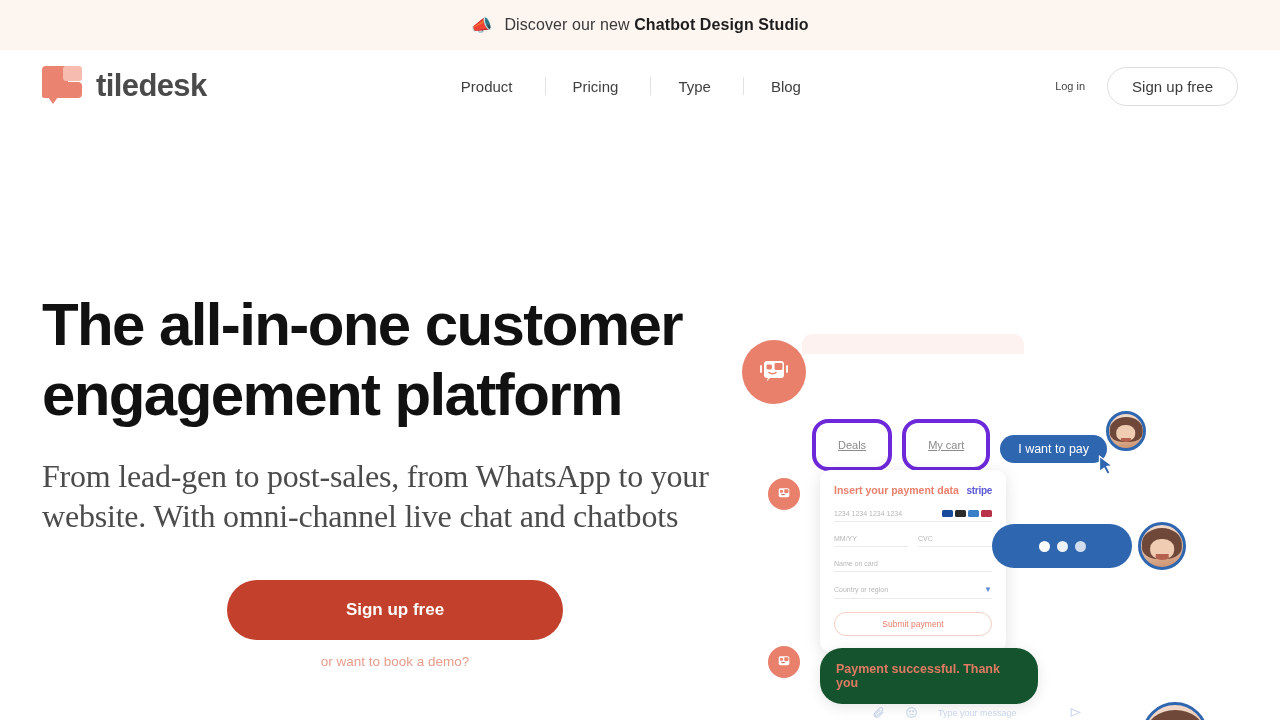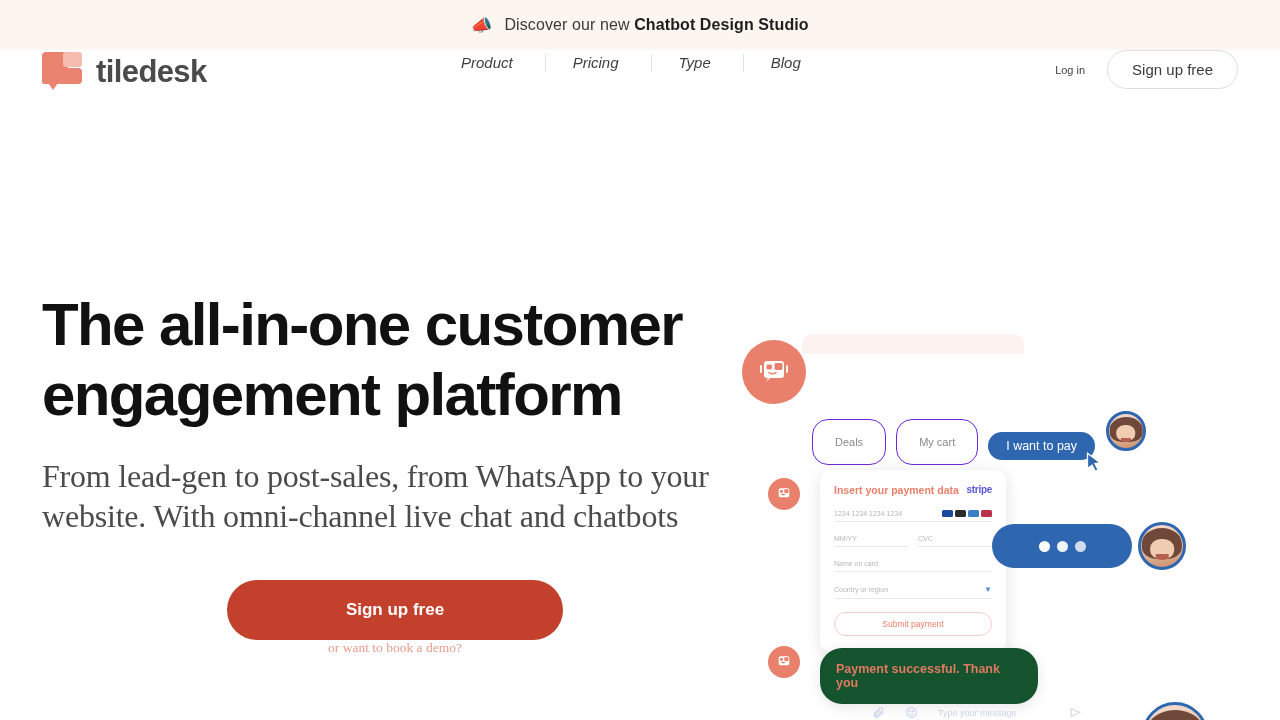--- a/index.html
+++ b/index.html
@@ -24,21 +24,21 @@
     font-size: 16px;
     color: #3a3a3a;
     letter-spacing: .1px;
   }
   .banner-text b { font-weight: 700; color: #1d1d1d; }
 
   
   .header {
     height: 72px;
     display: flex;
-    align-items: flex-start;
+    align-items: center;
     padding: 0 42px;
     background: #fff;
   }
   .logo { display: flex; align-items: center; gap: 14px; }
   .logo-mark { position: relative; width: 40px; height: 44px; }
   .logo-mark .blk {
     position: absolute; left: 0; top: 2px;
     width: 26px; height: 32px;
     background: #ea8370;
     border-radius: 4px 4px 4px 2px;
@@ -70,21 +70,20 @@
     color: #4a4a4a;
     letter-spacing: -0.6px;
   }
 
   .nav {
     flex: 1;
     display: flex;
     align-items: center;
     justify-content: center;
     gap: 4px;
-    font-style: italic;
   }
   .nav-item {
     font-size: 15px;
     color: #3f3f3f;
     padding: 4px 28px;
     cursor: pointer;
     position: relative;
     white-space: nowrap;
   }
   .nav-item + .nav-item::before {
@@ -153,24 +152,24 @@
     color: #ffffff;
     font-size: 17px;
     font-weight: 700;
     text-align: center;
     border: none;
     cursor: pointer;
     font-family: inherit;
   }
   .demo-link {
     display: block;
+    margin-top: 14px;
     font-size: 13.5px;
     color: #e79c8c;
     cursor: pointer;
-    font-family: Liberation Serif, serif;
   }
 
   
   .hero-right {
     flex: 1;
     position: relative;
   }
   .chat-panel {
     position: absolute;
     left: 60px; top: 212px;
@@ -211,28 +210,29 @@
   }
 
   .chips {
     position: absolute;
     left: 70px; top: 297px;
     display: flex;
     gap: 10px;
     align-items: center;
   }
   .chip {
-    border: 1px solid #6d28d9;
+    border: 4px solid #6d28d9;
     background: #fff;
     border-radius: 16px;
     padding: 16px 22px;
     font-size: 11px;
     color: #8a8a8a;
     white-space: nowrap;
     cursor: pointer;
+    text-decoration: underline;
   }
   .chip-blue {
     background: #2f66b0;
     color: #ffffff;
     border-radius: 16px;
     padding: 7px 18px;
     font-size: 12.5px;
     white-space: nowrap;
     cursor: pointer;
     position: relative;
@@ -281,21 +281,21 @@
   .pay-card {
     position: absolute;
     left: 78px; top: 348px;
     width: 186px;
     background: #ffffff;
     border-radius: 10px;
     box-shadow: 0 3px 16px rgba(0,0,0,.12);
     padding: 14px 14px 16px;
   }
   .pay-head {
-    display: flex; align-items: flex-start; justify-content: space-between;
+    display: flex; align-items: center; justify-content: space-between;
     margin-bottom: 14px;
   }
   .pay-title { font-size: 10.5px; font-weight: 700; color: #e8806c; }
   .stripe-logo { font-size: 10px; font-weight: 700; color: #5b59d6; letter-spacing: -.3px; }
   .pay-row { display: flex; gap: 10px; margin-bottom: 13px; }
   .pay-field {
     flex: 1;
     border-bottom: 1px solid #eaeaea;
     padding-bottom: 4px;
     position: relative;

